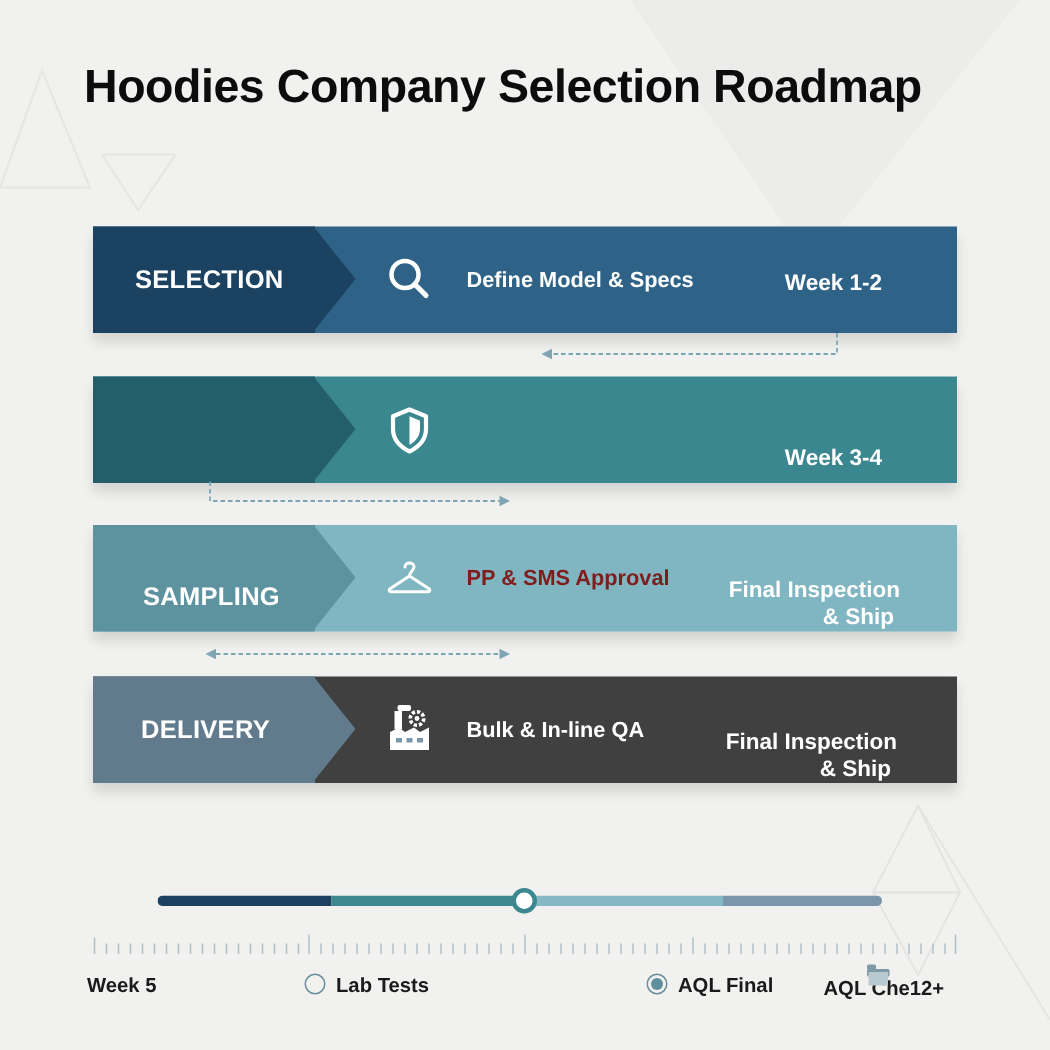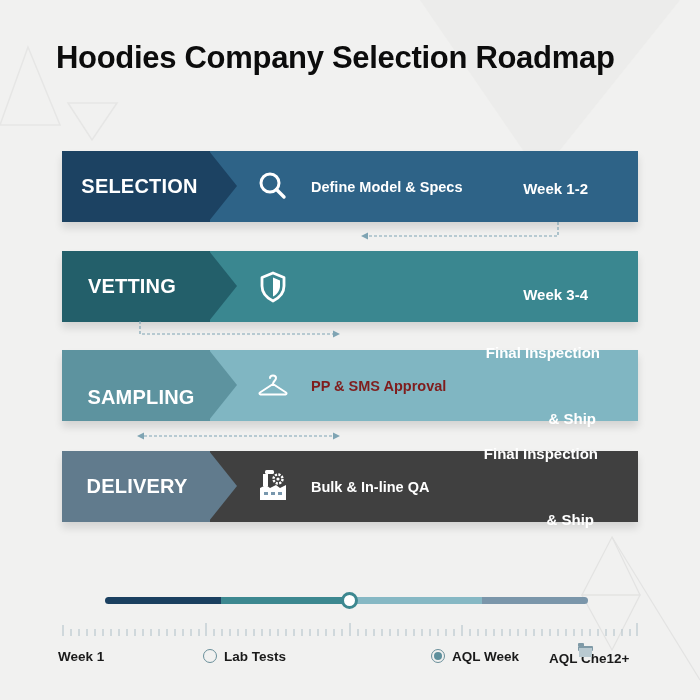--- a/index.html
+++ b/index.html
@@ -15,21 +15,21 @@
     font-size: 31px; font-weight: 700; color: #0c0c0c;
     letter-spacing: -0.3px; white-space: nowrap;
   }
   .band {
     position: absolute; left: 62px; width: 576px; height: 71px;
     box-shadow: 0 6px 8px rgba(0,0,0,0.12);
   }
   .band .stage {
     position: absolute; left: 0; top: 0; height: 100%; width: 178px;
     display: flex; align-items: center; justify-content: center;
-    font-size: 20px; font-weight: 700; color: #fff; letter-spacing: 0.2px;
+    font-size: 17px; font-weight: 700; color: #fff; letter-spacing: 0.2px;
     padding-right: 0px;
   }
   .band .chev {
     position: absolute; left: 147px; top: 0; width: 0; height: 0;
     border-top: 35.5px solid transparent;
     border-bottom: 35.5px solid transparent;
     border-left: 28px solid;
   }
   .band .chev-fill {
     position: absolute; left: 0; top: 0; width: 148px; height: 100%;
@@ -41,22 +41,22 @@
     position: absolute; left: 249px; top: 0; height: 100%;
     display: flex; align-items: center;
     font-size: 14.5px; font-weight: 700; color: #fff;
   }
   .band .week {
     position: absolute; right: 40px; top: 0; height: 100%;
     display: flex; align-items: center; justify-content: flex-end;
     font-size: 15px; font-weight: 700; color: #fff; text-align: right;
   }
   .band .week.two {
-    flex-direction: column; justify-content: center; align-items: flex-end;
-    right: 38px; line-height: 18px; gap: 48px;
+    flex-direction: column; justify-content: flex-end; align-items: flex-end;
+    right: 38px; line-height: 18px;
   }
   .band .week.two span:nth-child(2) { margin-right: 4px; }
   .connector { position: absolute; }
   .progress {
     position: absolute; left: 105px; top: 597px; width: 483px; height: 7px;
     border-radius: 4px; overflow: hidden; display: flex;
   }
   .progress div { height: 100%; }
   .knob {
     position: absolute; left: 341px; top: 592px; width: 17px; height: 17px;
@@ -119,26 +119,25 @@
 </div>
 
 <svg class="connector" style="left:358px;top:222px;" width="205" height="20">
   <polyline points="200,0 200,14 8,14" fill="none" stroke="#7fa4b3" stroke-width="1.2" stroke-dasharray="3,2"></polyline>
   <polygon points="3,14 10,10.5 10,17.5" fill="#7fa4b3"></polygon>
 </svg>
 
 <div class="band" style="top:251px;background:#3a8790;">
   <div class="chev-fill" style="background:#235f6a;"></div>
   <div class="chev" style="border-left-color:#235f6a;"></div>
-  <div class="stage" style="width:140px;">VETTING</div>
   <svg class="icon" viewBox="0 0 36 36">
     <path d="M18 4 L29 8.5 V17 C29 24 24 29 18 32 C12 29 7 24 7 17 V8.5 Z" fill="none" stroke="#fff" stroke-width="2.8" stroke-linejoin="round"></path>
     <path d="M18 8.5 L25 11.5 V17 C25 21.5 22 25.5 18 27.5 Z" fill="#fff"></path>
   </svg>
-  <div class="week" style="right:50px;top:8px;align-items:center;">
+  <div class="week" style="right:50px;top:19px;align-items:center;">
       <span>Week 3-4</span>
     </div>
 </div>
 
 <svg class="connector" style="left:138px;top:321px;" width="205" height="20">
   <polyline points="2,0 2,13 195,13" fill="none" stroke="#7fa4b3" stroke-width="1.2" stroke-dasharray="3,2"></polyline>
   <polygon points="202,13 195,9.5 195,16.5" fill="#7fa4b3"></polygon>
 </svg>
 
 <div class="band" style="top:350px;background:#80b6c2;">
@@ -263,27 +262,27 @@
       <line x1="544" y1="9" x2="544" y2="16"></line>
     <line x1="552" y1="9" x2="552" y2="16"></line>
       <line x1="560" y1="9" x2="560" y2="16"></line>
       <line x1="568" y1="9" x2="568" y2="16"></line>
     <line x1="575" y1="3" x2="575" y2="16"></line>
   </g>
 </svg>
 
 <div class="legend-row">
   <div class="item" style="left:58px;">
-    <span>Week 1</span>
+    <span>Week 5</span>
   </div>
   <div class="item" style="left:203px;">
     <span class="radio"></span>
     <span>Lab Tests</span>
   </div>
   <div class="item" style="left:431px;">
     <span class="radio on"></span>
-    <span>AQL Week</span>
+    <span>AQL Final</span>
   </div>
   <div class="item" style="left:549px;flex-direction:column;">
     <span class="folder"></span>
     <span>AQL Che12+</span>
   </div>
 </div>
 
 </body></html>

